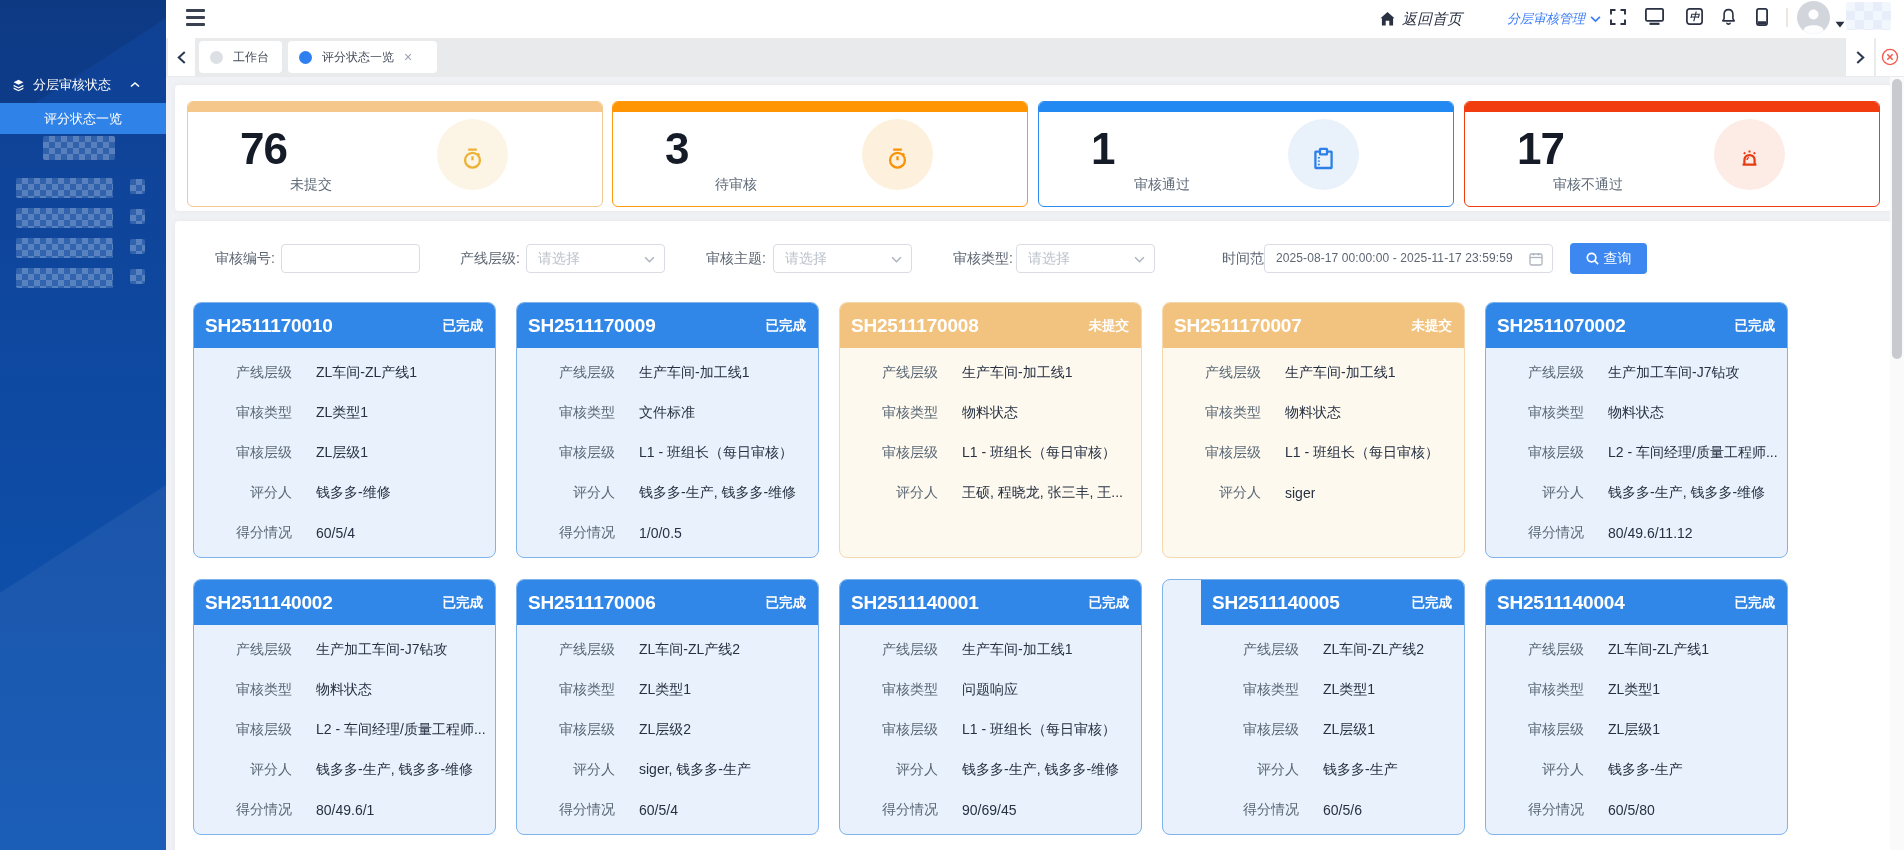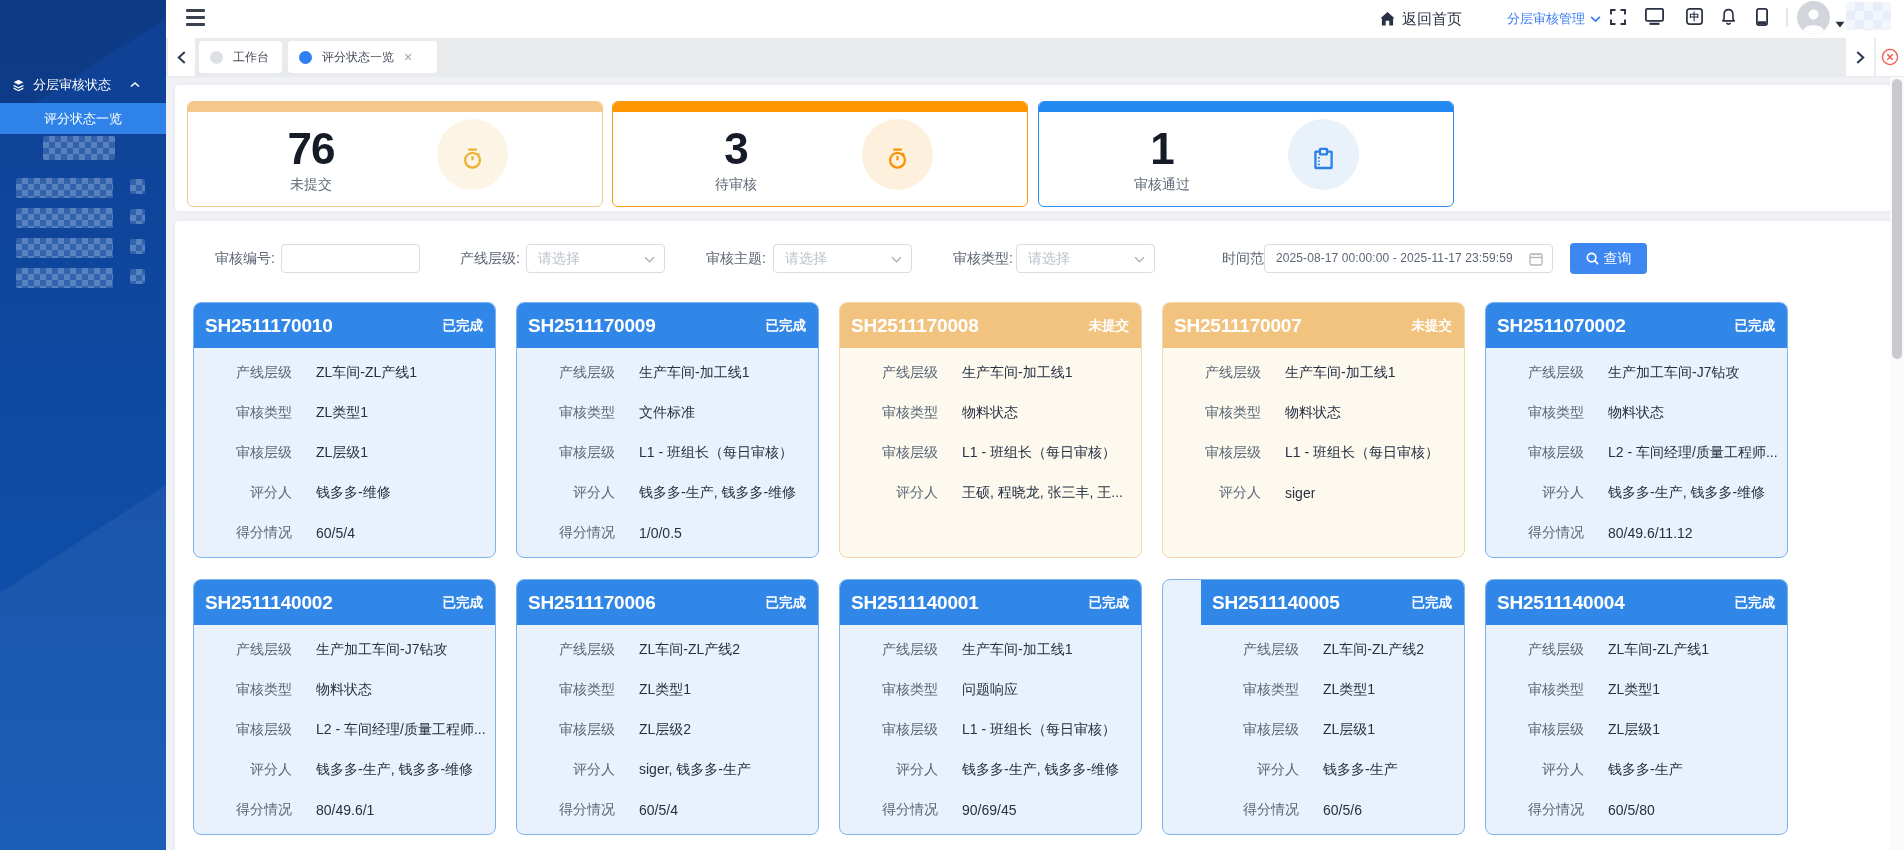--- a/index.html
+++ b/index.html
@@ -8,21 +8,21 @@
 #sidebar{position:absolute;left:0;top:0;width:166px;height:850px;
  background:linear-gradient(147deg, rgba(255,255,255,0) 61.8%, rgba(255,255,255,.055) 62%),linear-gradient(147deg, rgba(0,0,0,.10) 13%, rgba(0,0,0,0) 13.3%),linear-gradient(180deg,#0f4093 0%,#0e4ba4 55%,#0e55b4 100%);z-index:5;}
 .mitem{position:absolute;left:0;width:166px;color:#fff;font-size:13px;display:flex;align-items:center;}
 #m1{top:71px;height:28px;padding-left:12px;}
 #m1 svg{margin-right:8px;}
 #m1 .cr{position:absolute;right:18px;top:10px;}
 #m2{top:103px;height:31px;background:#2e82e8;justify-content:center;}
 .blur{position:absolute;border-radius:2px;
  background:repeating-conic-gradient(rgba(190,212,240,.42) 0% 25%, rgba(150,182,224,.26) 0% 50%) 0 0/12px 12px;}
 
-#topnav{position:absolute;left:166px;top:0;width:1738px;height:38px;background:#fff;}
+#topnav{position:absolute;left:166px;top:0;width:1738px;height:38px;background:#fff;font-style:italic;}
 #burger{position:absolute;left:20px;top:9px;width:19px;height:17px;}
 #burger div{height:2.6px;background:#3a4252;border-radius:1px;margin-bottom:4.4px;}
 .nav-r{position:absolute;top:0;height:38px;display:flex;align-items:center;color:#2a3143;font-size:15px;}
 #navhome{left:1213px;}
 #navhome svg{margin-right:6px;}
 #navmgr{left:1341px;color:#3b7cf7;font-size:13px;}
 .tico{position:absolute;top:8px;}
 #vdiv{position:absolute;left:1620px;top:8px;width:1.5px;height:19px;background:#ece6de;}
 #avatar{position:absolute;left:1631px;top:1px;width:33px;height:33px;border-radius:50%;background:#d2d6dc;overflow:hidden;}
 #avcaret{position:absolute;left:1669px;top:14px;}
@@ -42,21 +42,21 @@
 #tab2 .dot{background:#2e80f0;}
 .tclose{color:#9ba1ab;font-size:14px;margin-left:10px;}
 
 #content{position:absolute;left:166px;top:77px;width:1738px;height:773px;background:#f0f1f4;}
 .panel{position:absolute;left:9px;width:1716px;background:#fff;border-radius:4px;box-shadow:0 0 6px rgba(0,0,0,.04);}
 #panel1{top:8px;height:126px;}
 #panel2{top:144px;height:640px;}
 
 .scard{position:absolute;top:16px;width:416px;height:106px;background:#fff;border-radius:6px;border:1px solid;overflow:hidden;}
 .scard .strip{height:10px;}
-.scard .num{position:absolute;left:52px;top:22px;width:142px;text-align:center;font-size:44px;font-weight:bold;color:#151c28;letter-spacing:-1px;}
+.scard .num{position:absolute;left:52px;top:22px;width:142px;text-align:left;font-size:44px;font-weight:bold;color:#151c28;letter-spacing:-1px;}
 .scard .lbl{position:absolute;left:52px;top:74px;width:142px;text-align:center;font-size:14px;color:#5f6b79;}
 .scard .iconc{position:absolute;left:249px;top:17px;width:71px;height:71px;border-radius:50%;display:flex;align-items:center;justify-content:center;}
 .scard .iconc svg{position:relative;top:4px;}
 #sc1{left:12px;border-color:#f3c98f;}
 #sc1 .strip{background:#f6c78b;}
 #sc1 .iconc{background:#fcf5e6;}
 #sc2{left:437px;border-color:#fe9a12;}
 #sc2 .strip{background:#ff9502;}
 #sc2 .iconc{background:#fdf1dd;}
 #sc3{left:863px;border-color:#2d8cf0;}
@@ -229,20 +229,33 @@
       <div class="num">1</div>
         <div class="lbl">审核通过</div>
       <div class="iconc">
           <svg width="23" height="23" viewBox="0 0 23 23" fill="none" stroke="#2d80e8" stroke-width="2.3">
             <rect x="3.4" y="4.6" width="16.2" height="16.4" rx="0.5"></rect>
             <rect x="8" y="1.8" width="7" height="5.6" rx="0.5" fill="#e9f1fb"></rect>
             <path d="M6.9 10 V11.4 M6.9 13.4 V14.8 M6.9 16.8 V18.2" stroke-width="2"></path>
           </svg>
         </div>
     </div>
+    <div class="scard" id="sc4">
+        <div class="strip"></div>
+      <div class="num">17</div>
+        <div class="lbl">审核不通过</div>
+      <div class="iconc">
+          <svg width="21" height="21" viewBox="0 0 21 21" fill="none" stroke="#e73c12" stroke-width="2.2">
+            <path d="M5.4 16.4 V12.6 C5.4 9.2 7.2 7.1 10.5 7.1 C13.8 7.1 15.6 9.2 15.6 12.6 V16.4"></path>
+            <path d="M3.6 16.6 H17.4" stroke-width="2.4"></path>
+            <path d="M10.5 2.6 V4.4 M4.9 4.5 L6.2 5.9 M16.1 4.5 L14.8 5.9" stroke-width="2"></path>
+            <path d="M8 12 C8.1 10.5 8.8 9.7 9.9 9.4" stroke-width="1.5"></path>
+          </svg>
+        </div>
+    </div>
   </div>
   <div class="panel" id="panel2">
     <div class="flabel" style="left:40px;">审核编号:</div>
     <div class="fctl" style="left:106px;top:23px;width:139px;"></div>
     <div class="flabel" style="left:285px;">产线层级:</div>
     <div class="fctl fsel" style="left:351px;top:23px;width:139px;">
         <div class="ph">请选择</div>
       <svg class="car" width="11" height="7" viewBox="0 0 10 6" fill="none" stroke="#aeb4bd" stroke-width="1.4">
           <path d="M1 1 L5 5 L9 1"></path>
         </svg>

